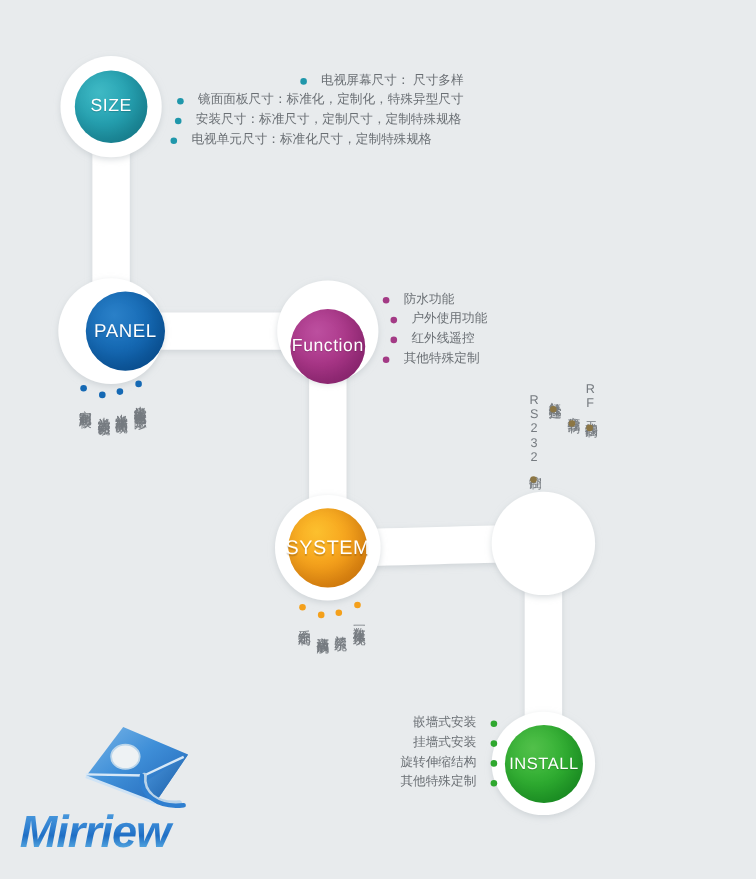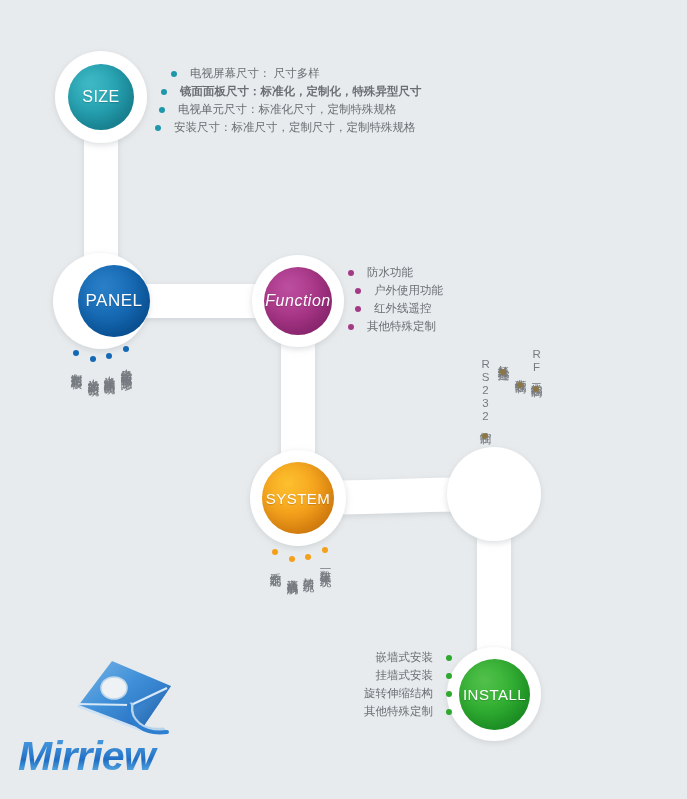--- a/index.html
+++ b/index.html
@@ -25,23 +25,23 @@
     text-shadow:0 1px 1px rgba(0,0,0,.18);
     box-shadow:inset -6px -8px 18px rgba(0,0,0,.16);
     user-select:none;
   }
   .node-label{white-space:nowrap;}
 
   #node-size{left:68px;top:64px;width:66px;height:66px;font-size:16px;
     background:radial-gradient(circle at 34% 30%,#3fb9c4 0%,#26a2b2 45%,#14899c 100%);}
   #node-panel{left:78px;top:265px;width:72px;height:72px;font-size:17px;
     background:radial-gradient(circle at 36% 30%,#2a80c8 0%,#1569b4 48%,#04529e 100%);}
-  #node-function{left:264px;top:267px;width:68px;height:68px;font-size:16px;
-    background:radial-gradient(circle at 36% 30%,#bc4f9f 0%,#aa3688 48%,#97237a 100%);font-style:italic;}
-  #node-system{left:262px;top:462px;width:72px;height:72px;font-size:15px;
+  #node-function{left:264px;top:281px;width:68px;height:68px;font-size:16px;
+    background:radial-gradient(circle at 36% 30%,#bc4f9f 0%,#aa3688 48%,#97237a 100%);}
+  #node-system{left:262px;top:462px;width:72px;height:72px;font-size:18px;
     background:radial-gradient(circle at 36% 30%,#fcc02e 0%,#f6a01b 48%,#ef8008 100%);}
   #node-control{left:459px;top:459px;width:70px;height:70px;font-size:14px;
     background:radial-gradient(circle at 36% 30%,#9b8352 0%,#85703f 50%,#6f5c31 100%);}
   #node-install{left:459px;top:659px;width:71px;height:71px;font-size:15px;
     background:radial-gradient(circle at 36% 30%,#52c04a 0%,#2fae31 48%,#139b22 100%);}
 
   
   .bullet-list{position:absolute;}
   .bullet-row{
     display:flex;align-items:center;
@@ -51,22 +51,22 @@
   .bullet-row.right{justify-content:flex-end;}
   .dot{
     width:6px;height:6px;border-radius:50%;flex:0 0 auto;
   }
   .bullet-row .dot{margin-right:13px;}
   .bullet-row.right .dot{margin-right:0;margin-left:13px;order:2;}
   .bullet-row .btext{order:1;}
 
   #list-size{left:155px;top:68px;}
   #list-size .dot{background:#1f97ab;}
-  #list-size .bullet-row:nth-child(1){margin-left:16px;}
-  #list-size .bullet-row:nth-child(2){margin-left:6px;font-weight:bold;}
+  #list-size .bullet-row:nth-child(1){margin-left:6px;justify-content:flex-end;}
+  #list-size .bullet-row:nth-child(2){margin-left:6px;}
   #list-size .bullet-row:nth-child(3){margin-left:4px;}
   #list-size .bullet-row:nth-child(4){margin-left:0px;}
 
   #list-function{left:348px;top:267px;}
   #list-function .dot{background:#a33a85;}
   #list-function .bullet-row:nth-child(2){margin-left:7px;}
   #list-function .bullet-row:nth-child(3){margin-left:7px;}
 
   #list-install{left:352px;top:652px;width:100px;}
   #list-install .bullet-row{justify-content:flex-end;}
@@ -162,25 +162,25 @@
     <div class="bullet-row">
       <span class="dot"></span>
       <span class="btext">电视屏幕尺寸：  尺寸多样</span>
     </div>
     <div class="bullet-row">
       <span class="dot"></span>
       <span class="btext">镜面面板尺寸：标准化，定制化，特殊异型尺寸</span>
     </div>
     <div class="bullet-row">
       <span class="dot"></span>
+      <span class="btext">安装尺寸：标准尺寸，定制尺寸，定制特殊规格</span>
+    </div>
+    <div class="bullet-row">
+      <span class="dot"></span>
       <span class="btext">电视单元尺寸：标准化尺寸，定制特殊规格</span>
-    </div>
-    <div class="bullet-row">
-      <span class="dot"></span>
-      <span class="btext">安装尺寸：标准尺寸，定制尺寸，定制特殊规格</span>
     </div>
   </div>
 
   <div class="bullet-list" id="list-function">
     <div class="bullet-row">
       <span class="dot"></span>
       <span class="btext">防水功能</span>
     </div>
     <div class="bullet-row">
       <span class="dot"></span>

